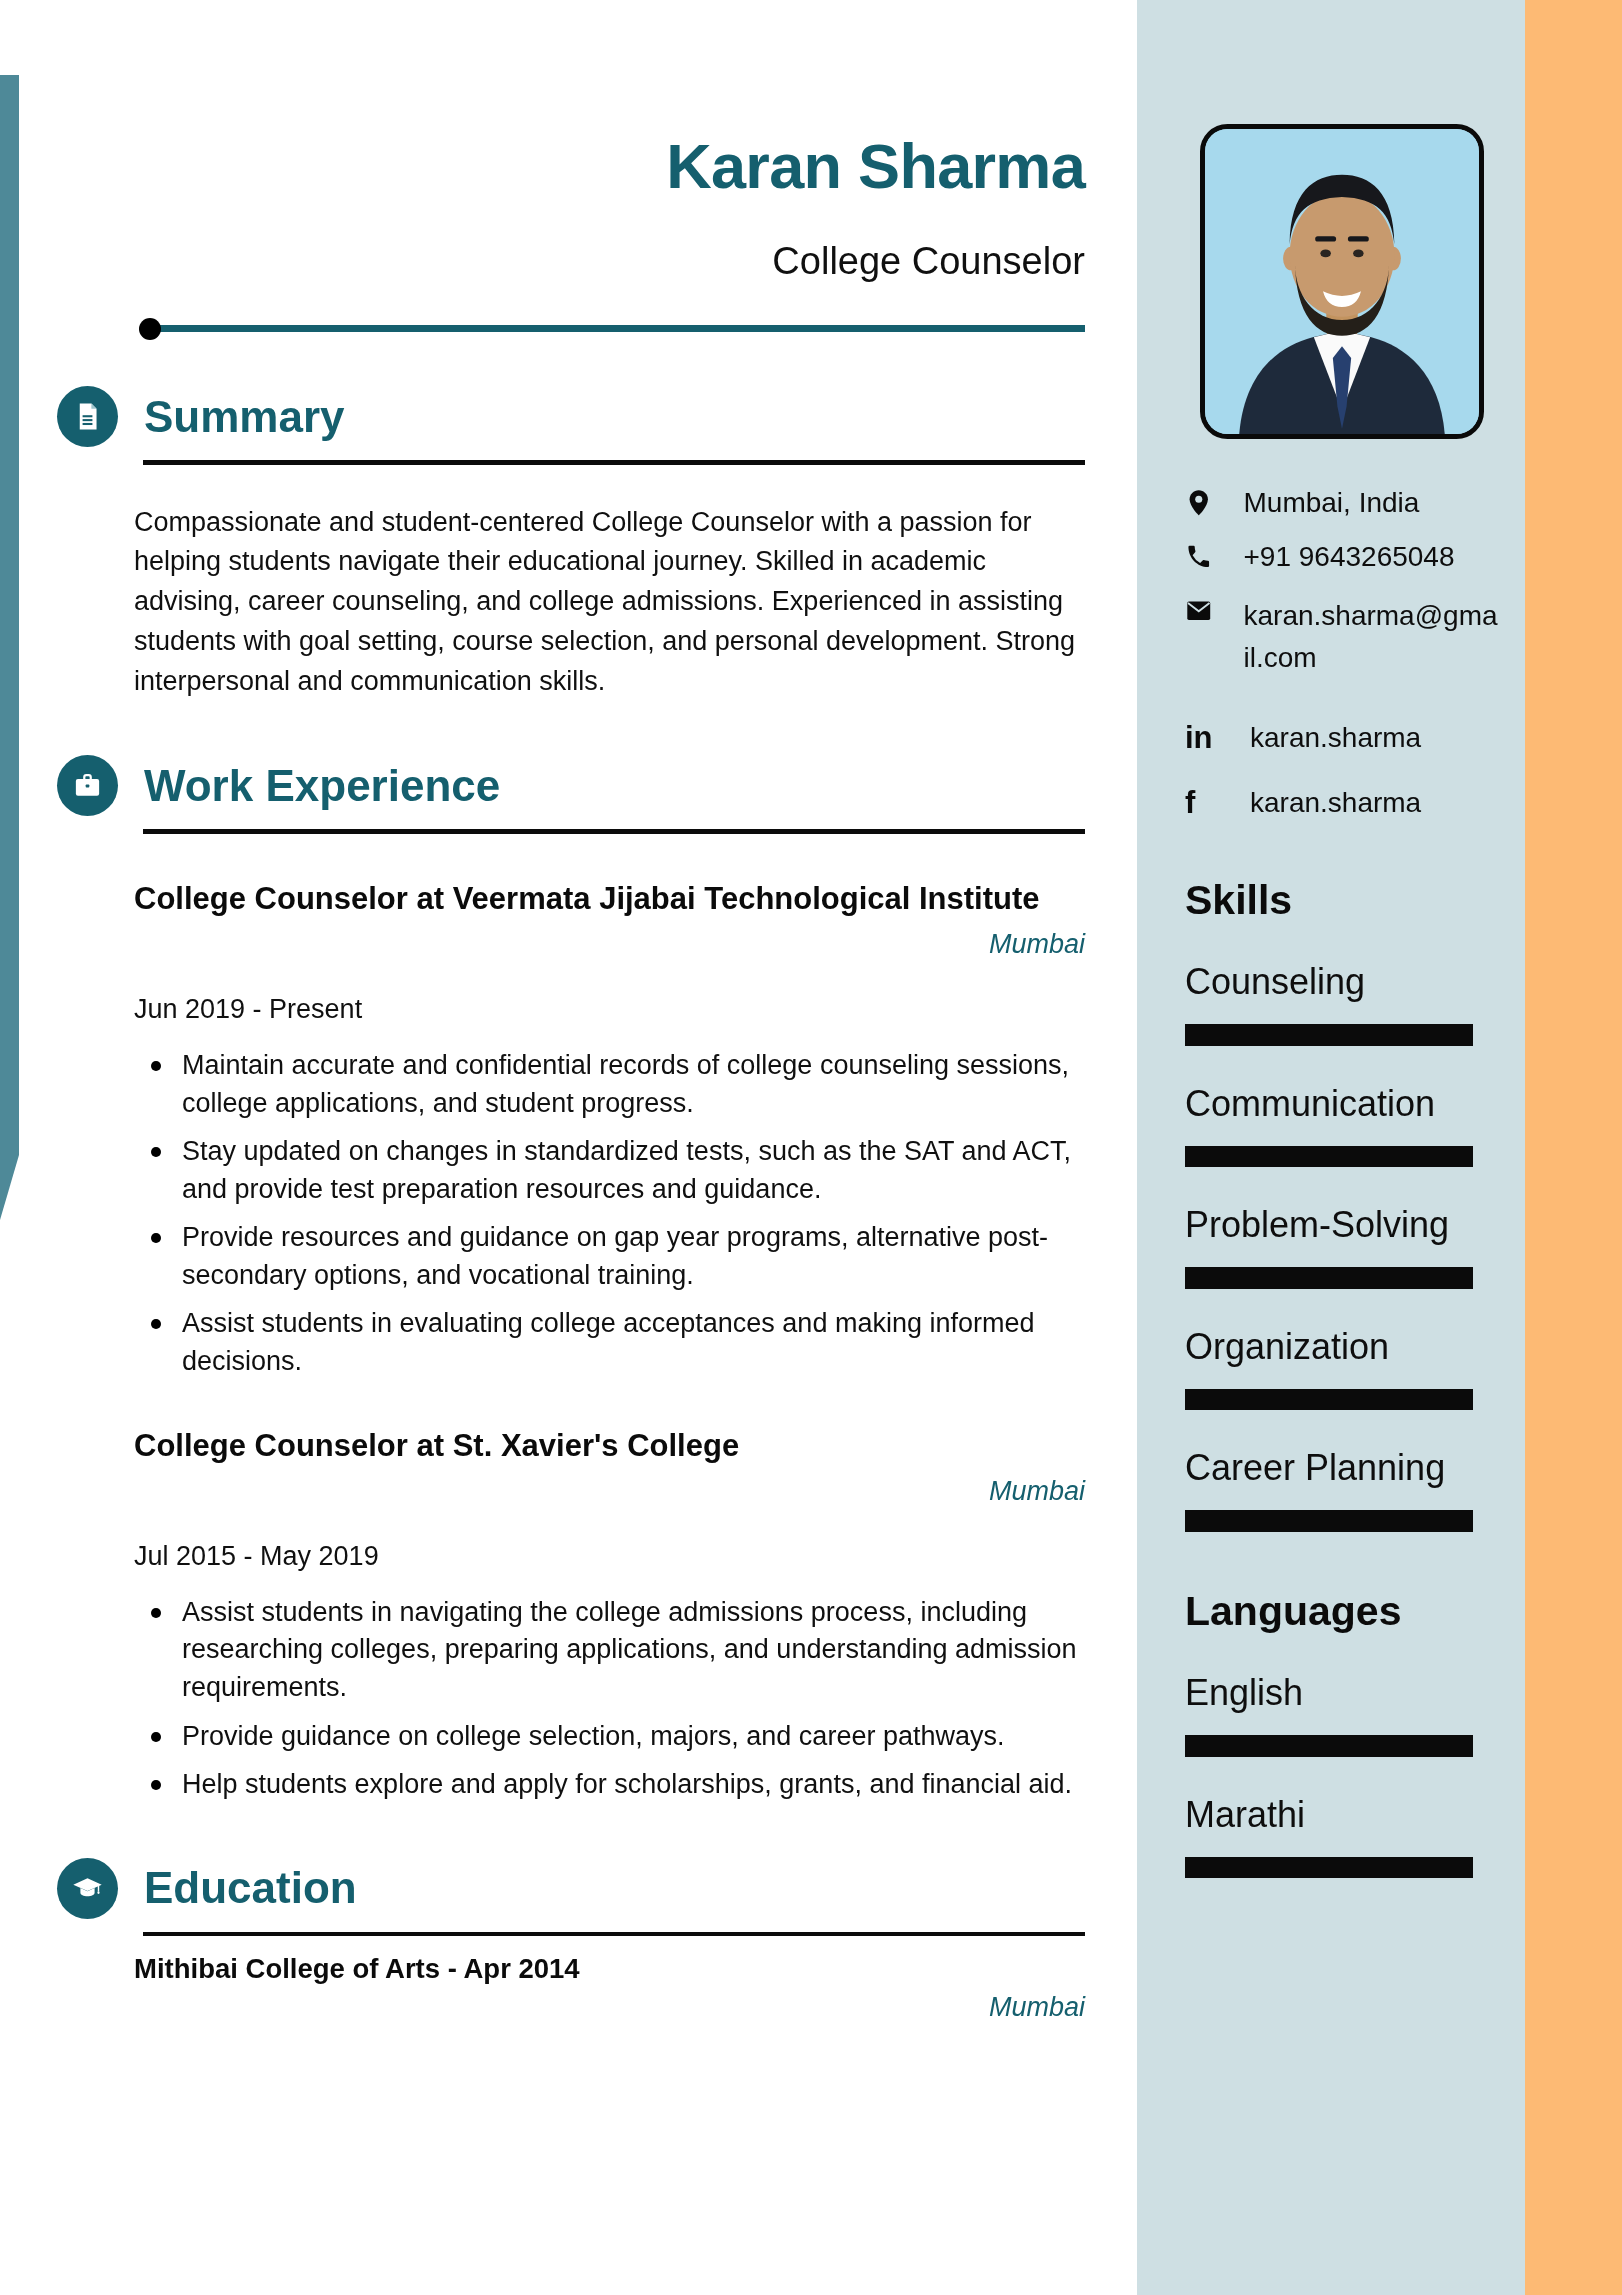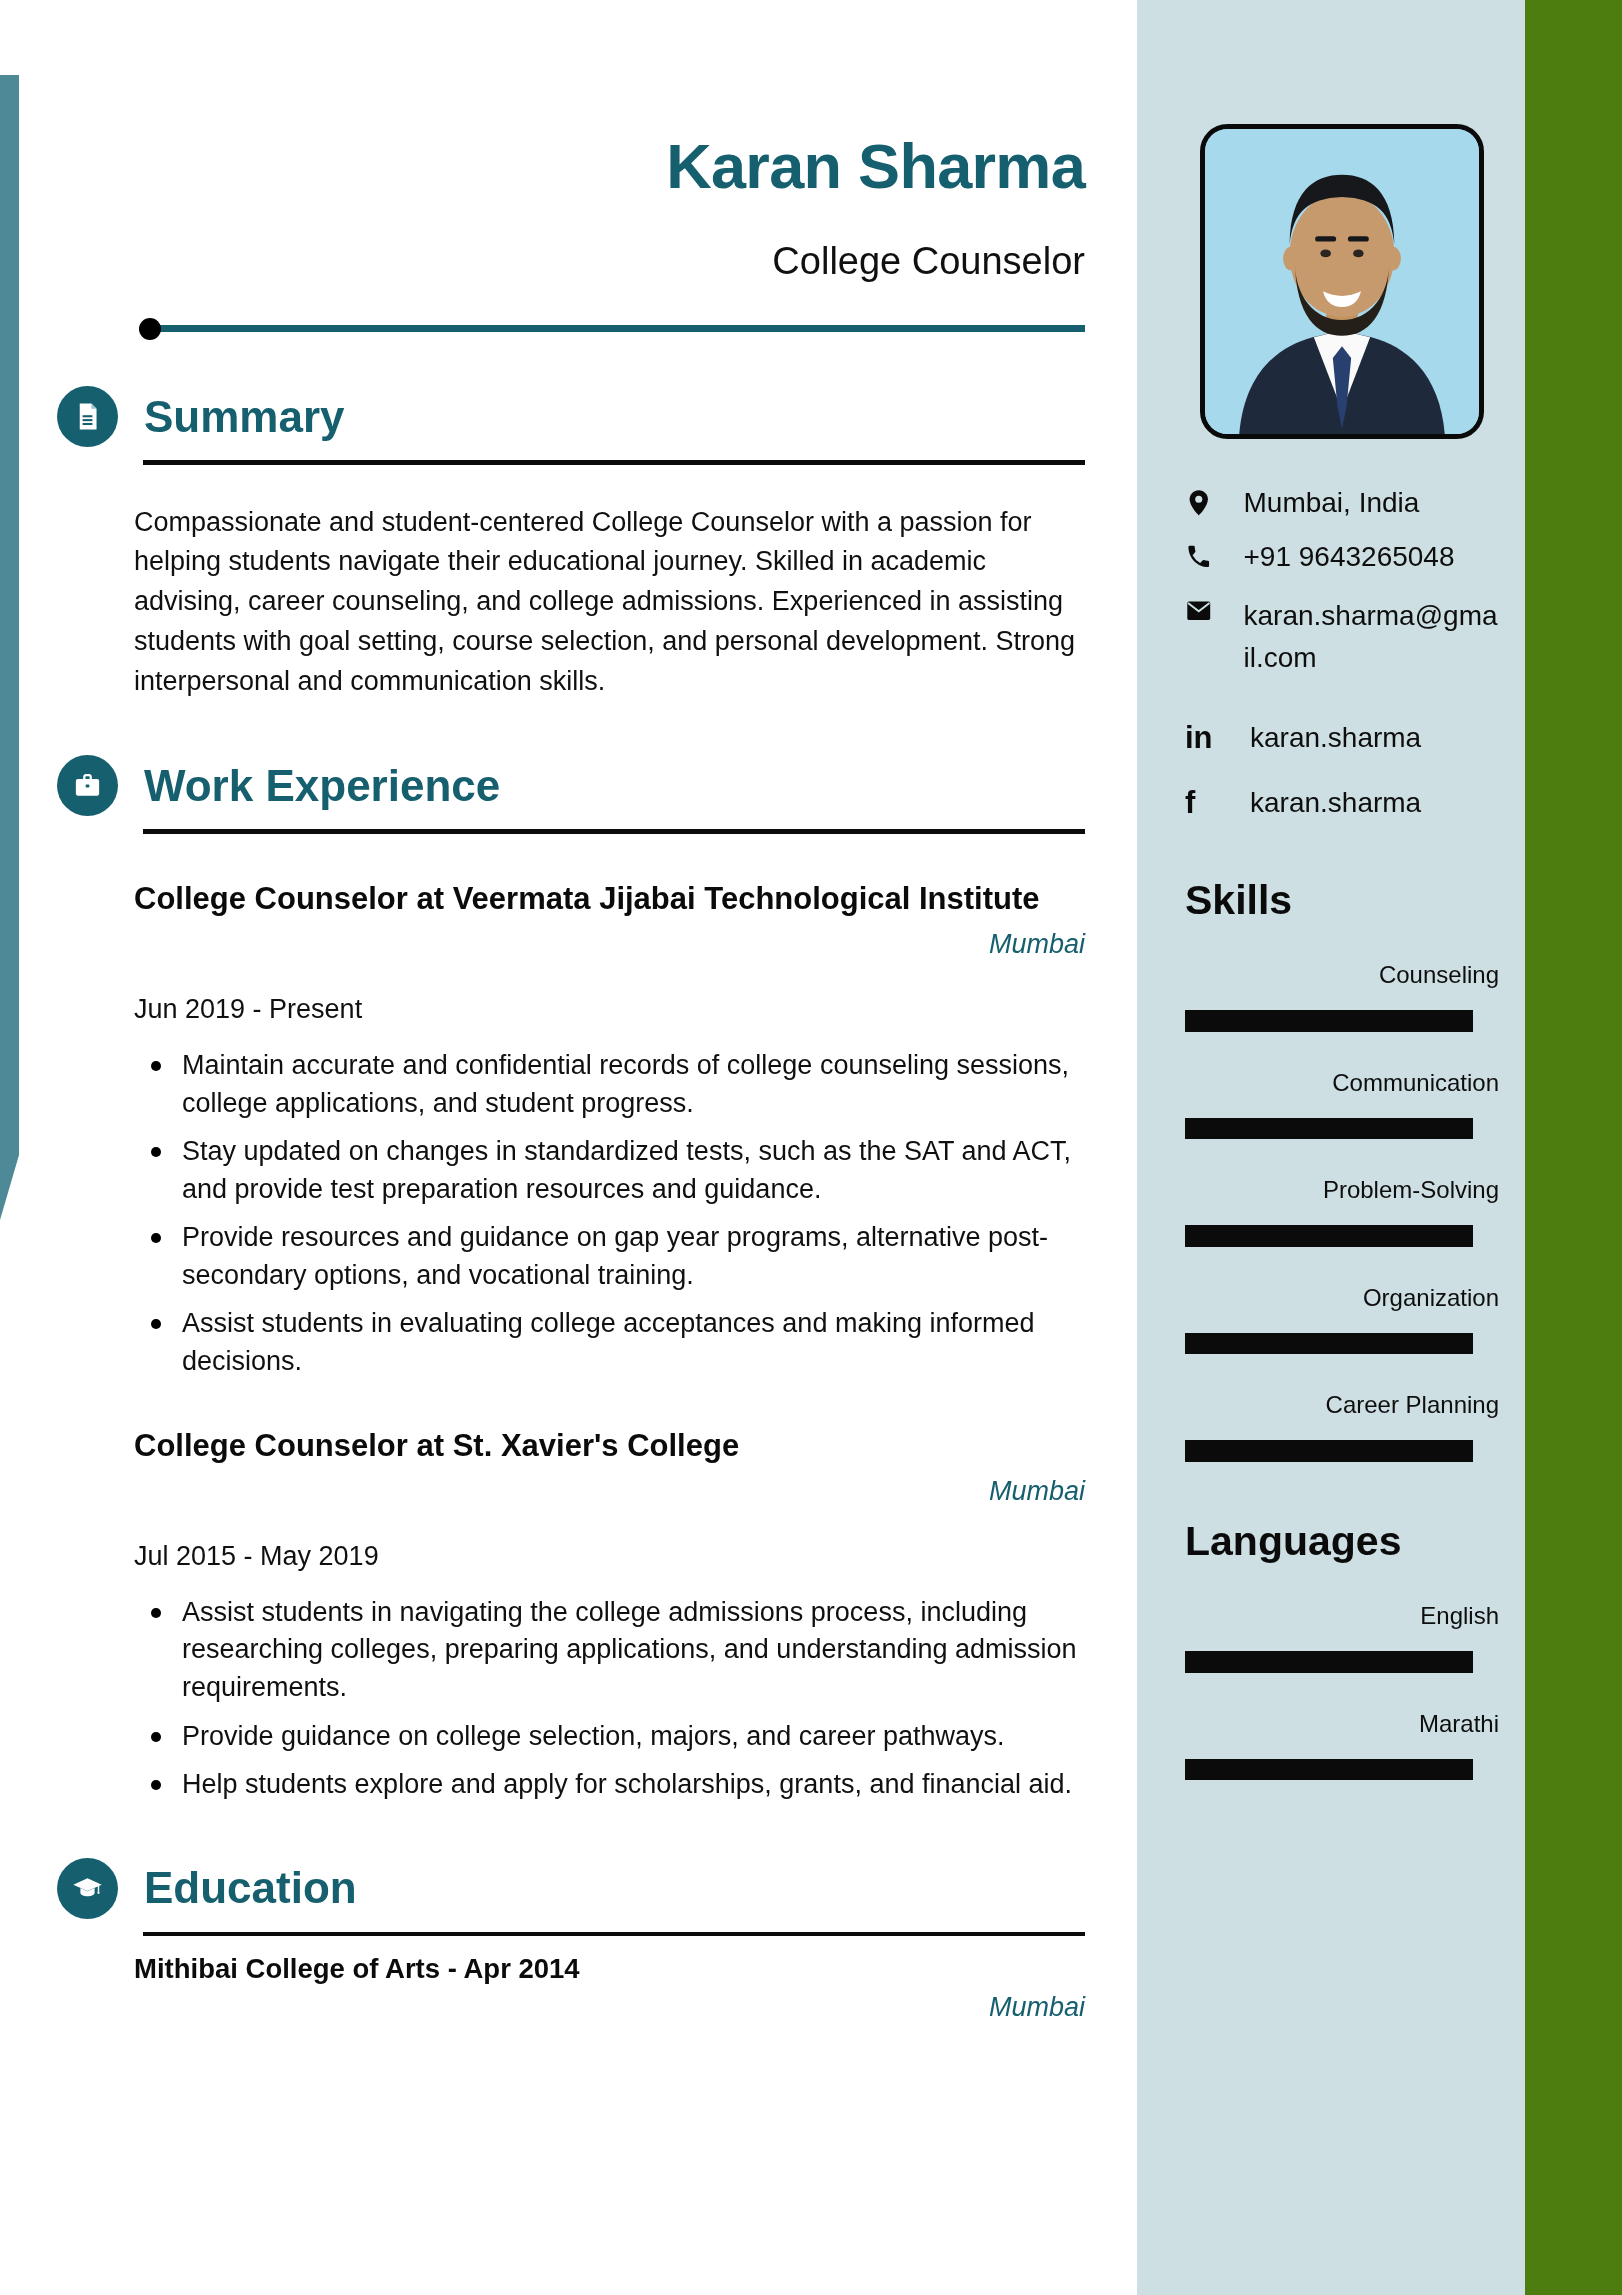--- a/index.html
+++ b/index.html
@@ -1,17 +1,17 @@
 <!DOCTYPE html>
 <html style="font-size:10.5px"><head>
 <meta charset="utf-8">
 <style>
   html,body{margin:0;padding:0;background:#ffffff;}
   .page{position:relative;width:1622px;height:2295px;display:flex;overflow:hidden;
-        font-family:"Liberation Sans",sans-serif;color:#0e0e0e;background:#4d7c0f;}
+        font-family:"Liberation Sans",sans-serif;color:#0e0e0e;background:#fdba74;}
 
   
   .main{width:1137px;box-sizing:border-box;position:relative;padding:0 52px 0 134px;background:#ffffff;}
   .stripe{position:absolute;left:0;top:75px;width:19px;height:1145px;background:#4e8998;
           clip-path:polygon(0 0,100% 0,100% 1080px,0 100%);}
 
   .hdr{text-align:right;padding-top:130px;}
   .hdr h1{margin:0;font-size:63px;font-weight:bold;color:#155f6e;letter-spacing:-0.7px;}
   .person-title{margin-top:38px;font-size:38px;color:#101010;}
   .hdr-rule{position:relative;margin-top:42px;margin-left:9.8px;height:7.2px;background:#155f6e;}
@@ -51,21 +51,21 @@
   ul.contact svg{width:27.5px;height:27.5px;flex:0 0 auto;margin-top:2px;}
   .email{display:inline-block;max-width:308px;word-break:break-all;line-height:1.5;}
 
   .side-h{margin:56px 0 0;font-size:41px;font-weight:bold;color:#0b0b0b;}
 
   ul.social{list-style:none;margin:41px 0 0;padding:0;}
   ul.social li{display:flex;align-items:center;gap:34px;font-size:28px;margin-bottom:29px;}
   .sicon{font-weight:bold;font-size:31px;width:31px;color:#0b0b0b;}
 
   .skill{margin-top:37px;}
-  .skill-name{font-size:24px;color:#0e0e0e;text-align:right;}
+  .skill-name{font-size:36px;color:#0e0e0e;}
   .barwrap{margin:21px 26px 0 0;height:21.6px;}
   .bar{height:100%;background:#0b0b0b;}
 </style>
 </head>
 <body>
 
 <div class="page">
 
   <div class="main">
     <div class="stripe"></div>

